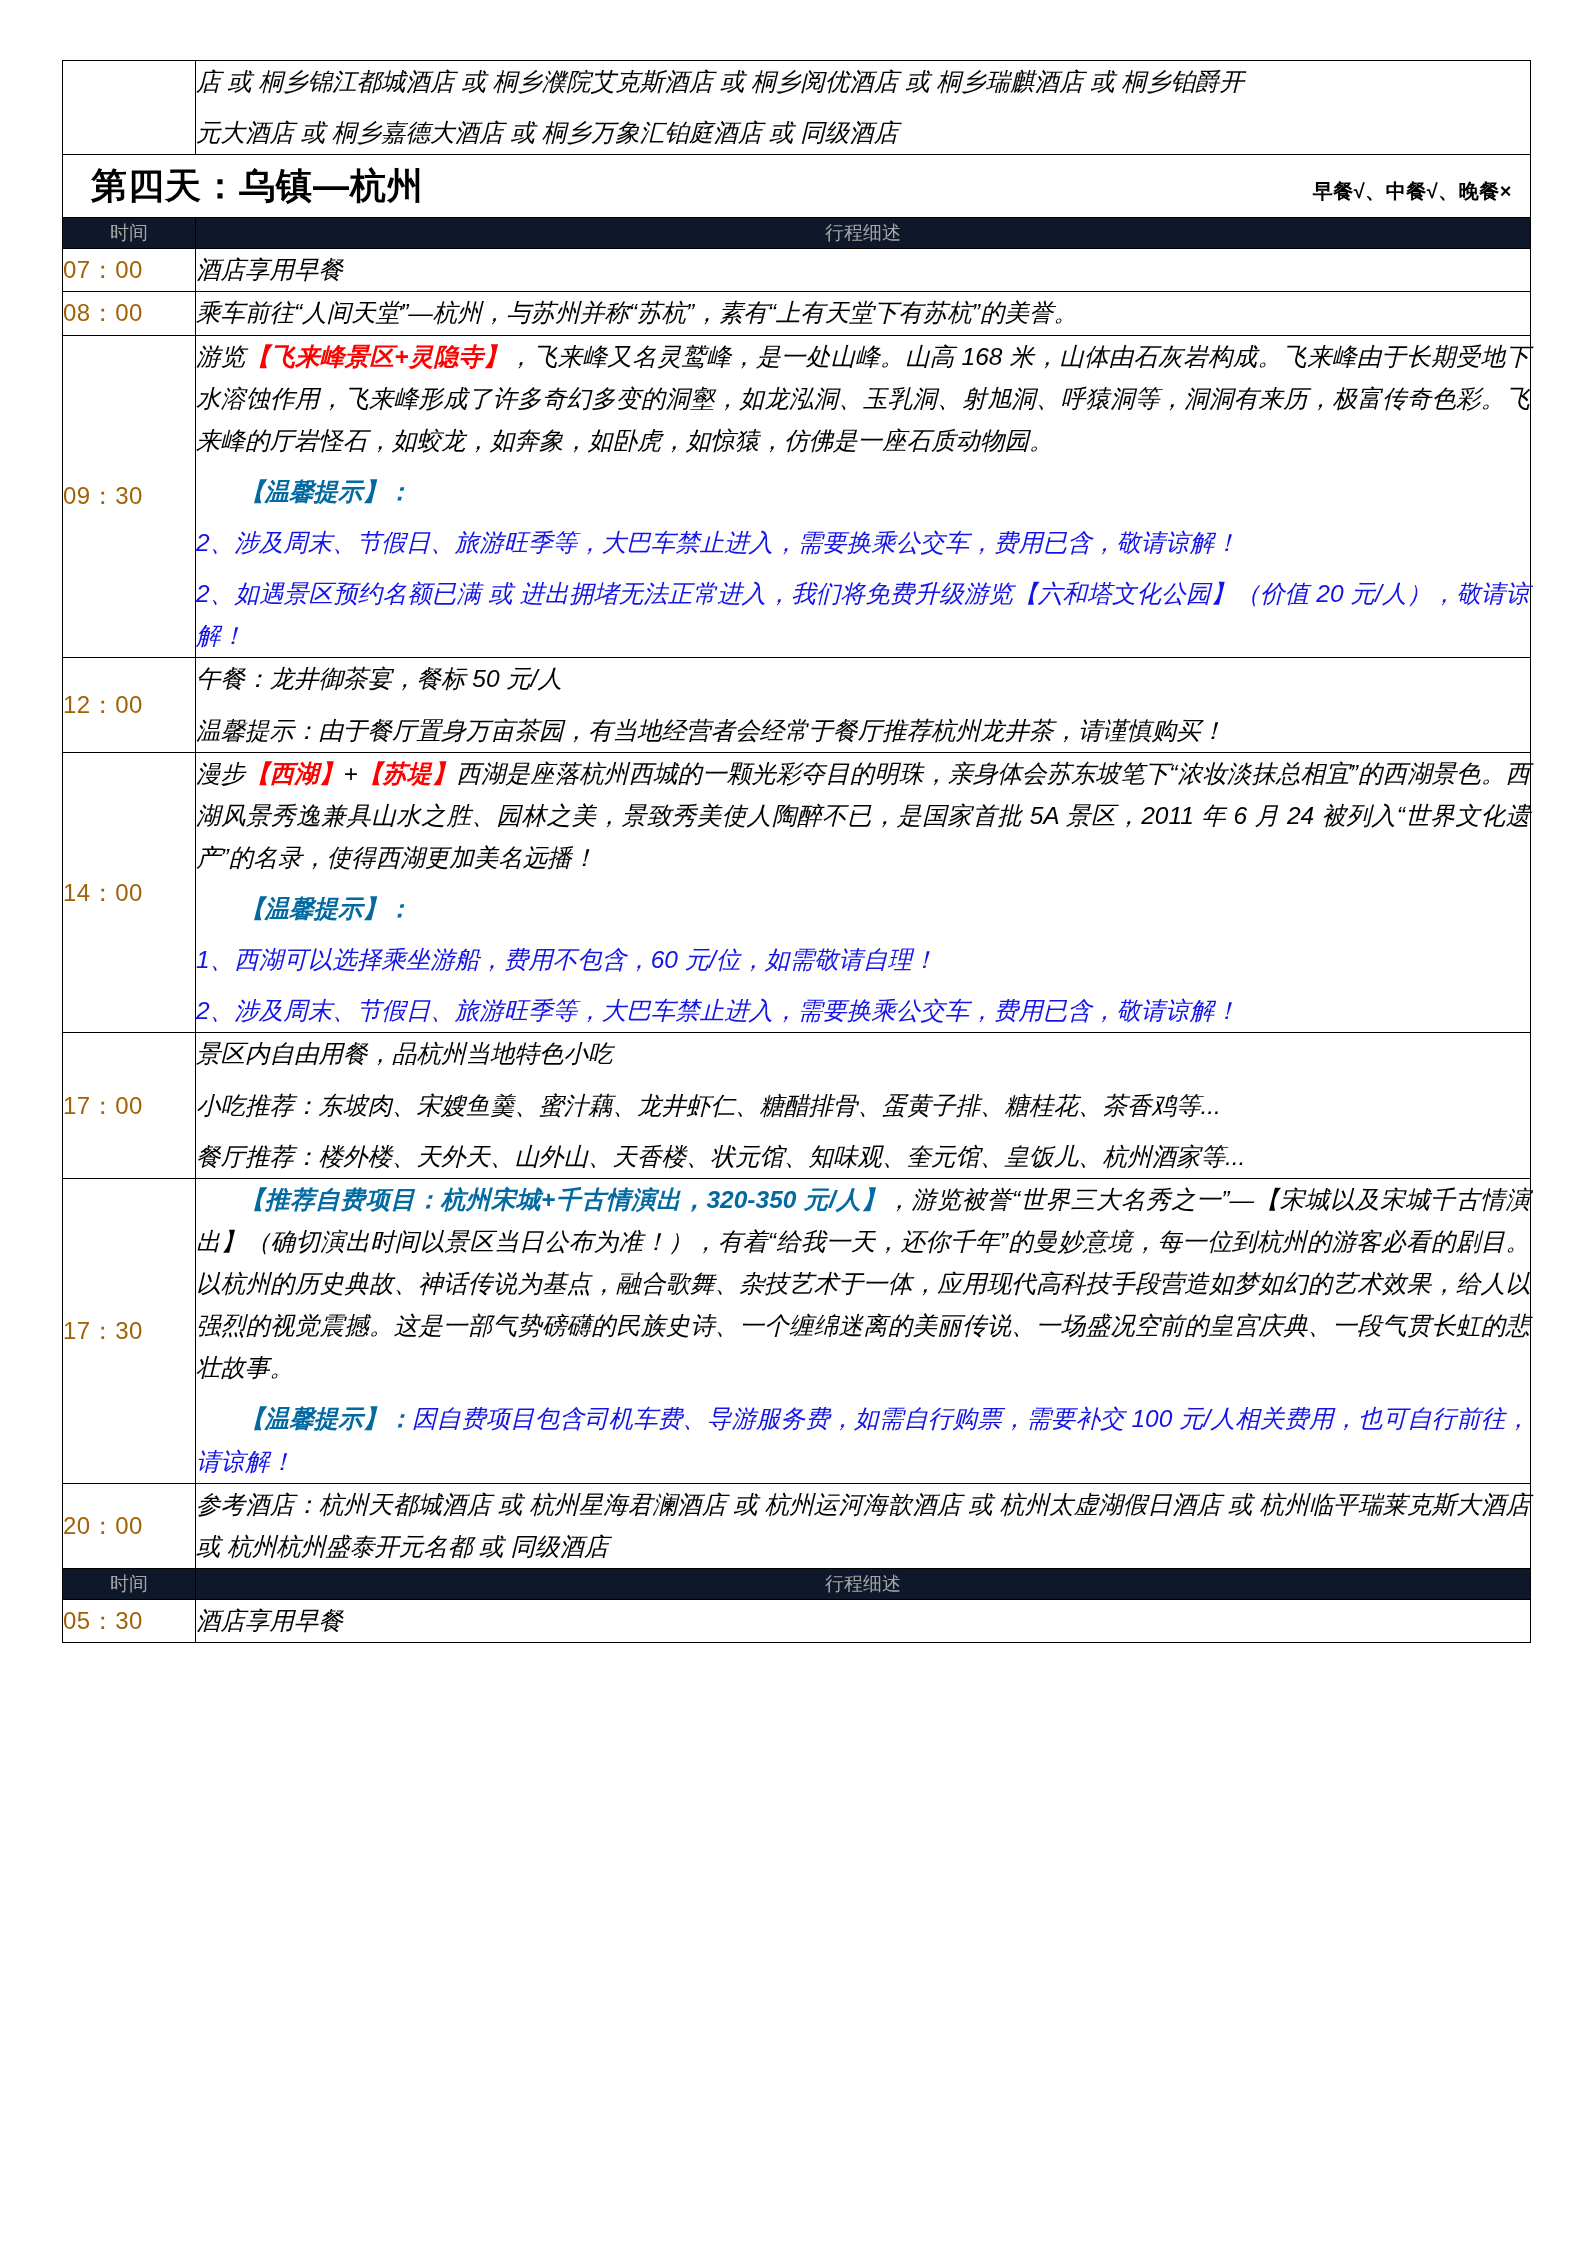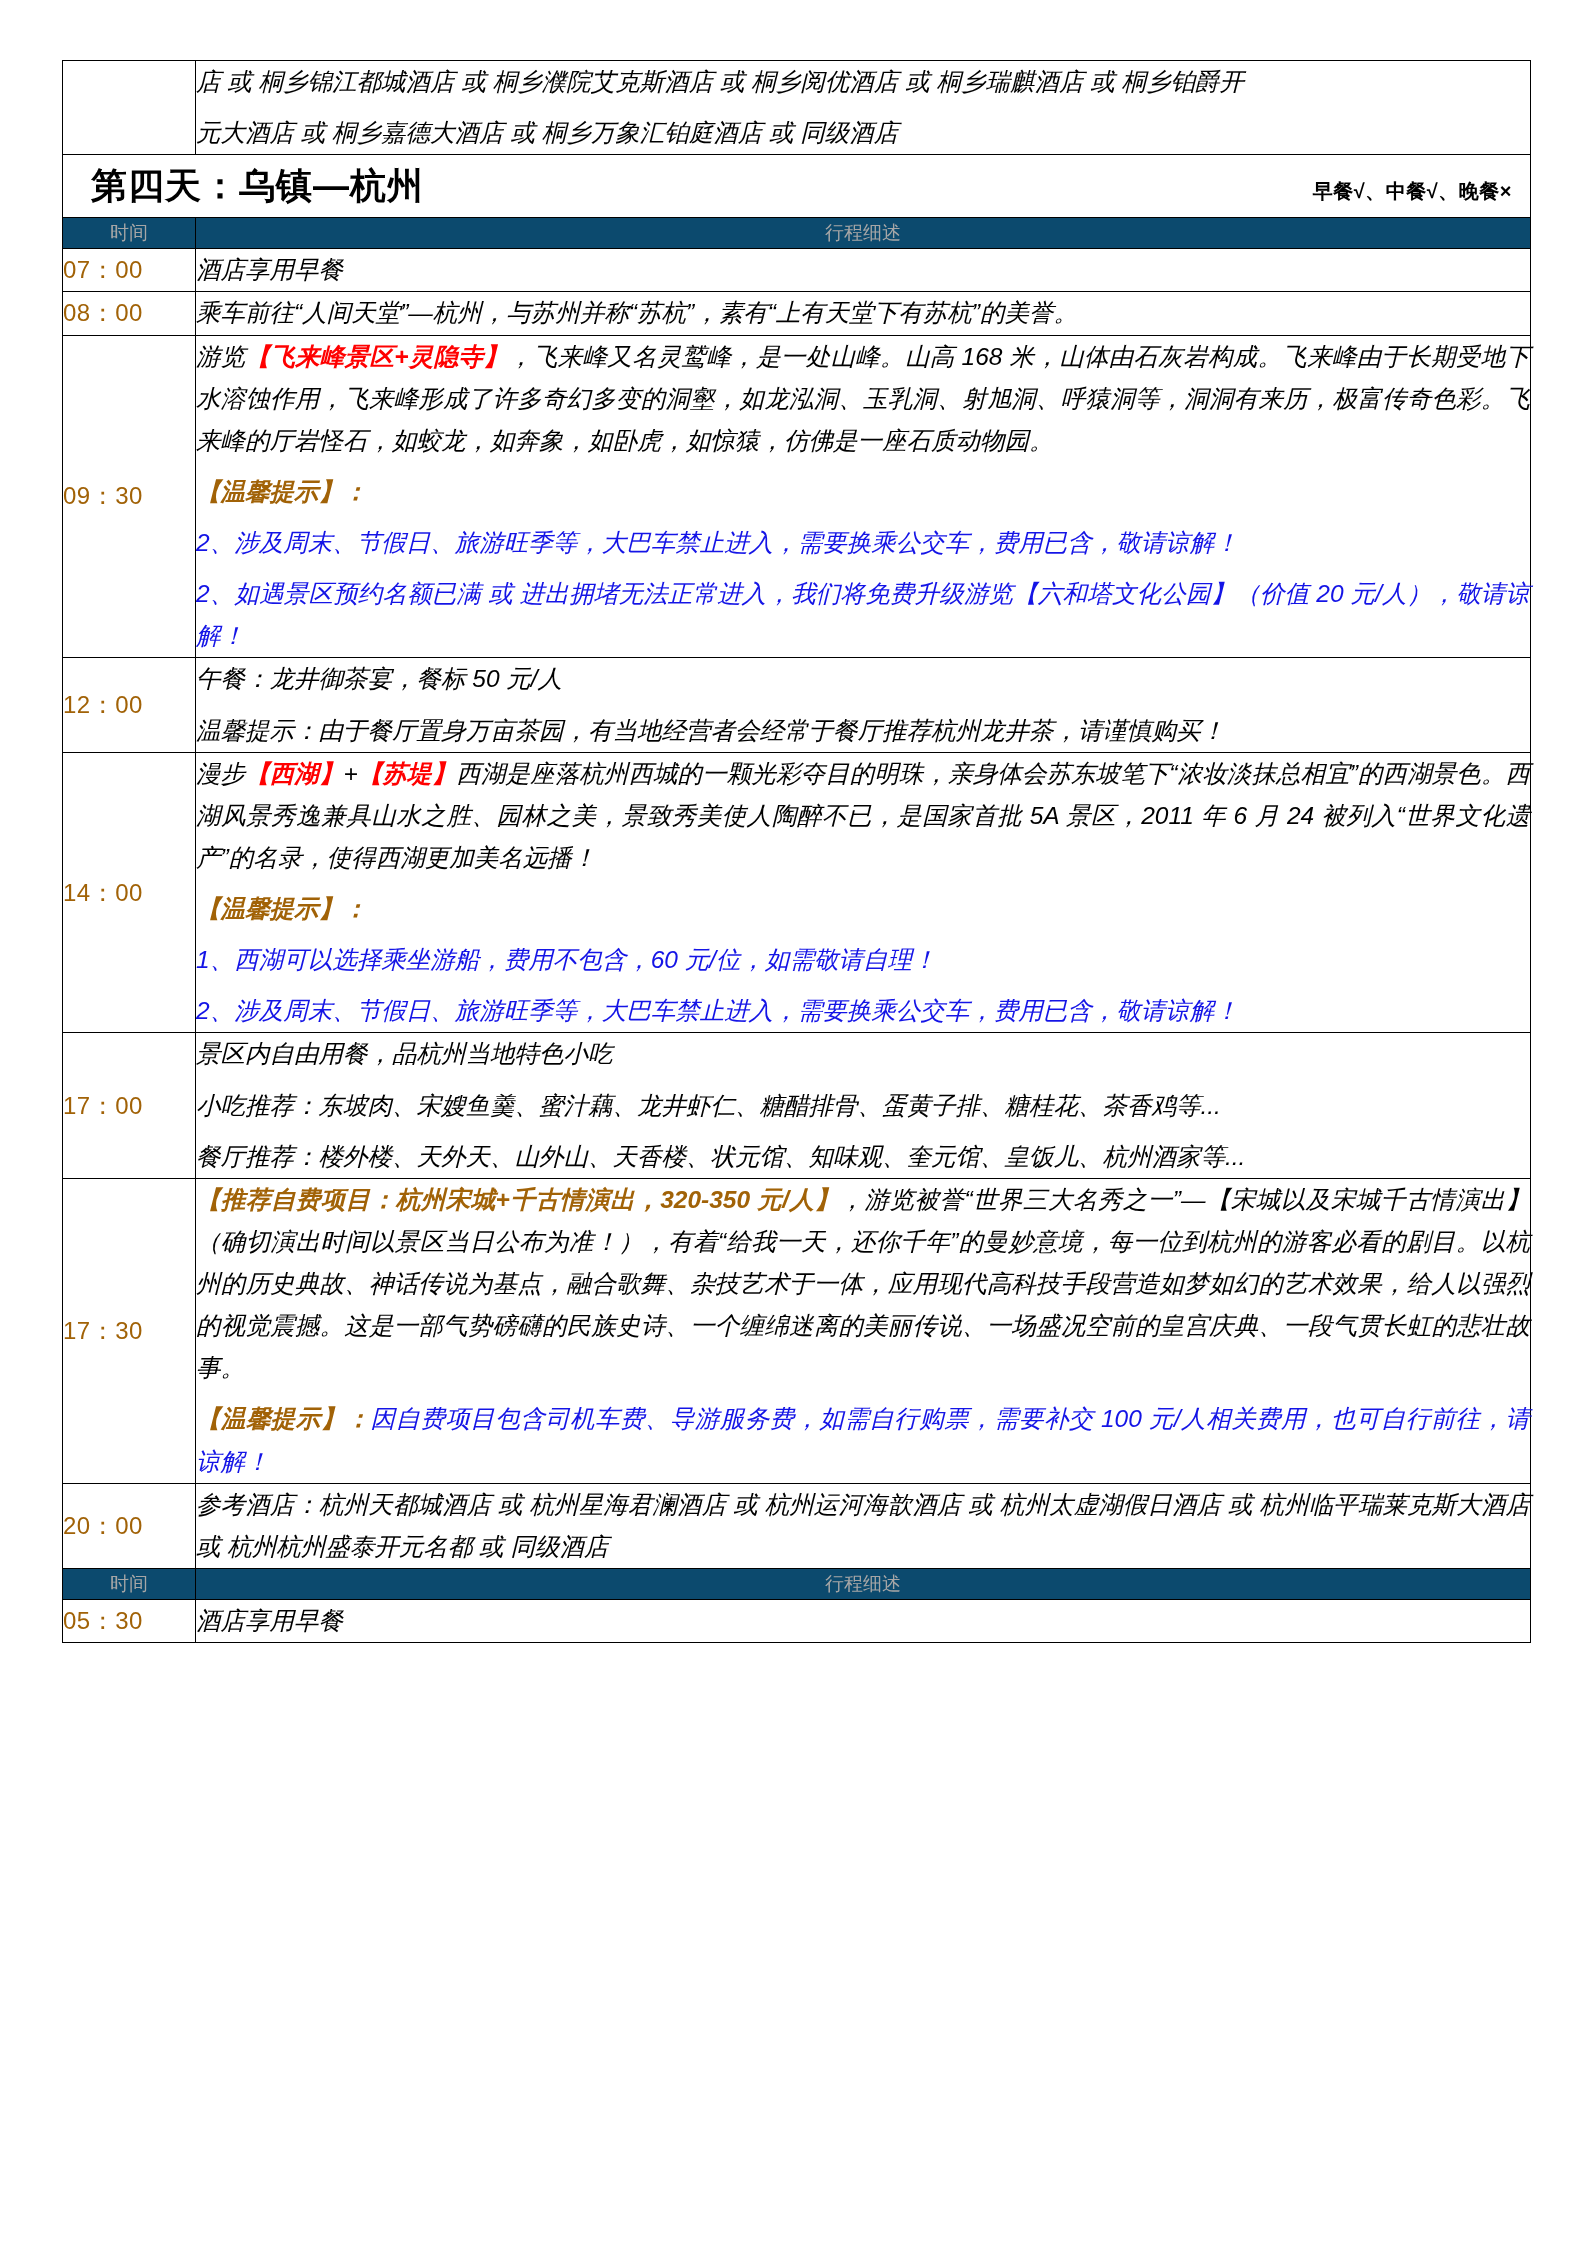--- a/index.html
+++ b/index.html
@@ -80,31 +80,31 @@
   .day-meals {
     font-size: 20px;
     font-weight: bold;
     letter-spacing: 0.5px;
     white-space: nowrap;
     padding-right: 18px;
   }
 
   
   .subhead td {
-    background: #0c4a6e;
+    background: #0f172a;
     color: #a6a6a6;
     font-size: 19px;
     text-align: center;
     padding: 5px 0 6px 0;
     height: 30px;
   }
 
   .red { color: #ff0000; font-weight: bold; }
   .blue { color: #1414e6; }
-  .blue-b { color: #a16207; font-weight: bold; }
+  .blue-b { color: #0369a1; font-weight: bold; margin-left: 44px; }
 </style>
 </head>
 <body>
 
 <div class="page">
   <table class="itin">
     <colgroup>
       <col class="col-time">
       <col class="col-desc">
     </colgroup>

